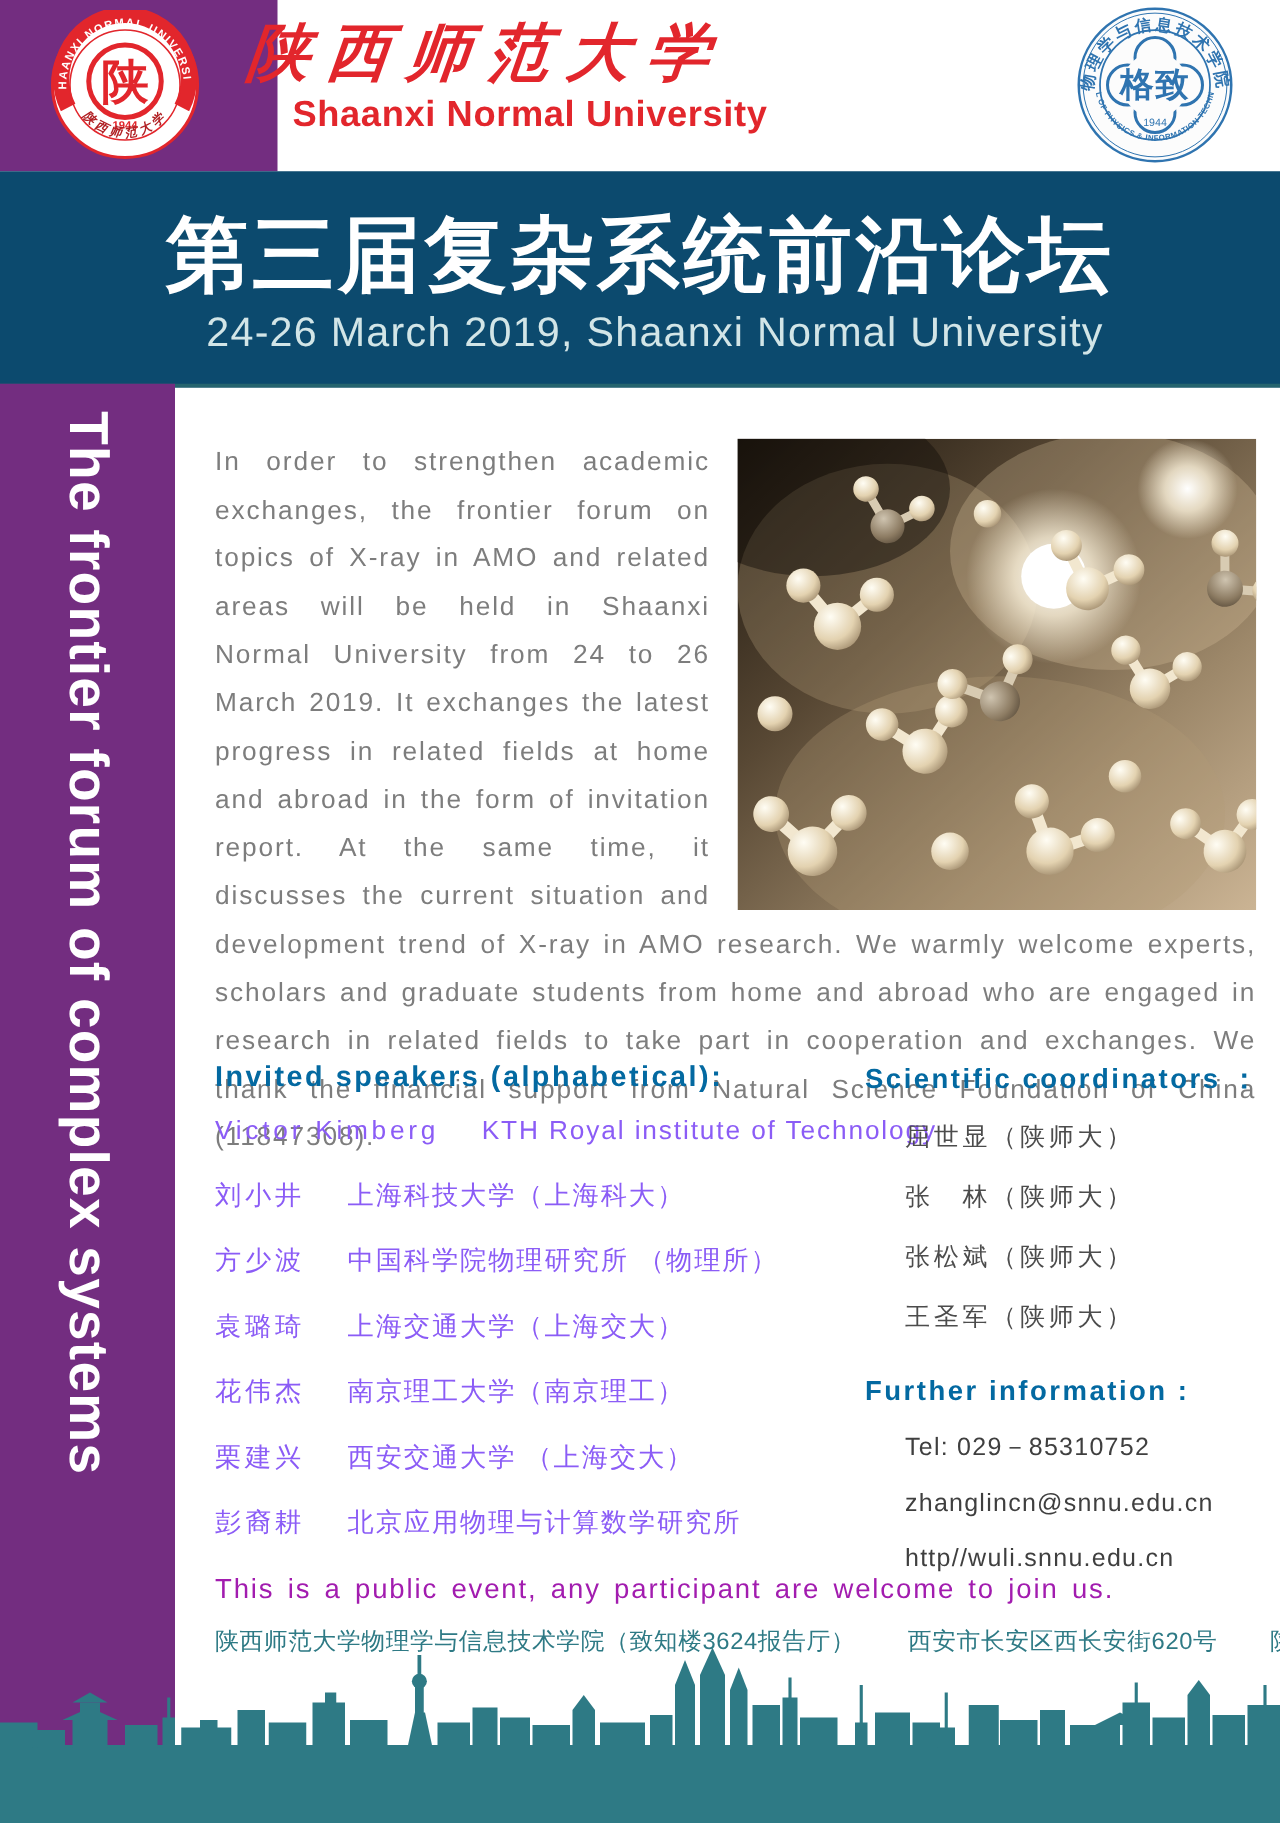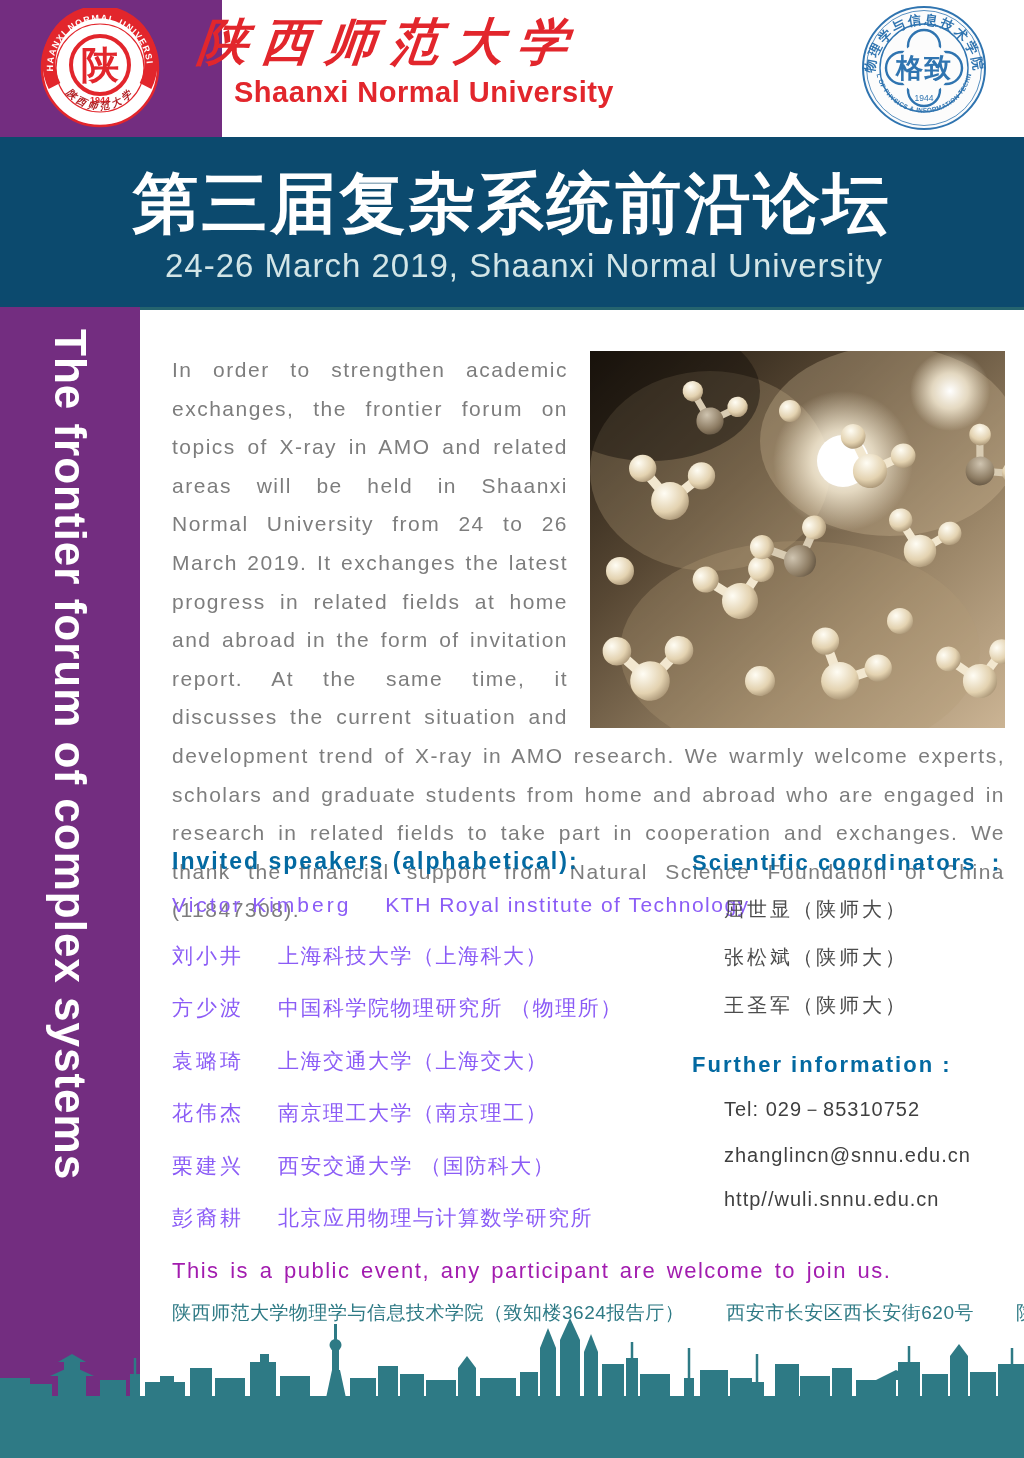--- a/index.html
+++ b/index.html
@@ -202,30 +202,31 @@
     <div class="speaker-row">
       <span class="speaker-name">方少波</span><span>中国科学院物理研究所 （物理所）</span>
     </div>
     <div class="speaker-row">
       <span class="speaker-name">袁璐琦</span><span>上海交通大学（上海交大）</span>
     </div>
     <div class="speaker-row">
       <span class="speaker-name">花伟杰</span><span>南京理工大学（南京理工）</span>
     </div>
     <div class="speaker-row">
-      <span class="speaker-name">栗建兴</span><span>西安交通大学 （国防科大）</span>
+      <span class="speaker-name">栗建兴</span><span>西安交通大学 （上海交大）</span>
     </div>
     <div class="speaker-row">
       <span class="speaker-name">彭裔耕</span><span>北京应用物理与计算数学研究所</span>
     </div>
   </div>
 
   <div id="right-col">
     <div class="heading-navy" style="font-size:22px">Scientific coordinators ：</div>
     <div class="coord-row">屈世显（陕师大）</div>
+    <div class="coord-row">张　林（陕师大）</div>
     <div class="coord-row">张松斌（陕师大）</div>
     <div class="coord-row">王圣军（陕师大）</div>
 
     <div class="heading-navy" id="further-heading" style="font-size:22px">Further information :</div>
     <div class="info-row">Tel: 029－85310752</div>
     <div class="info-row">zhanglincn@snnu.edu.cn</div>
     <div class="info-row">http//wuli.snnu.edu.cn</div>
   </div>
 </div>
 

